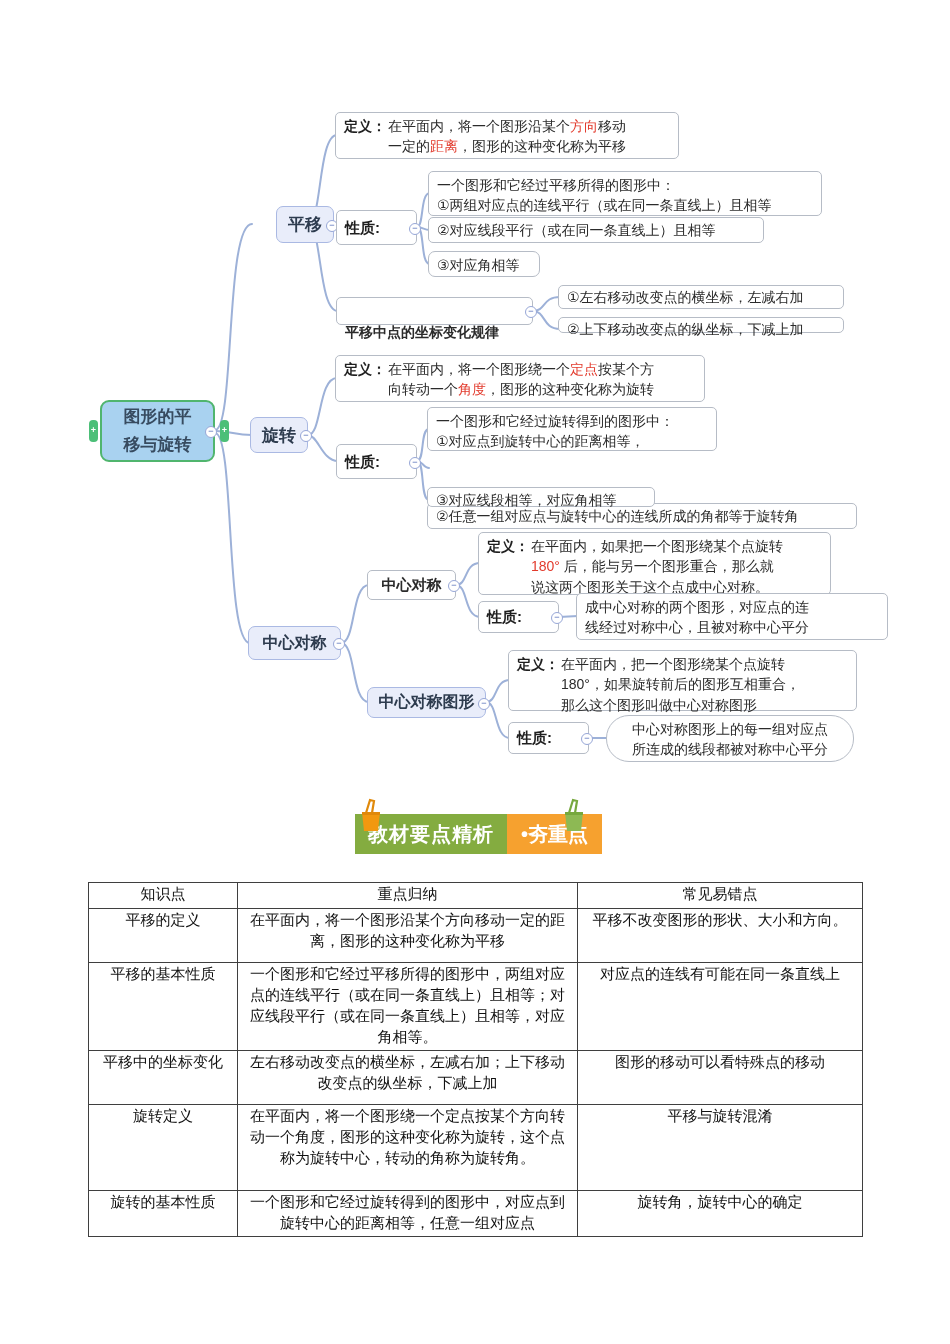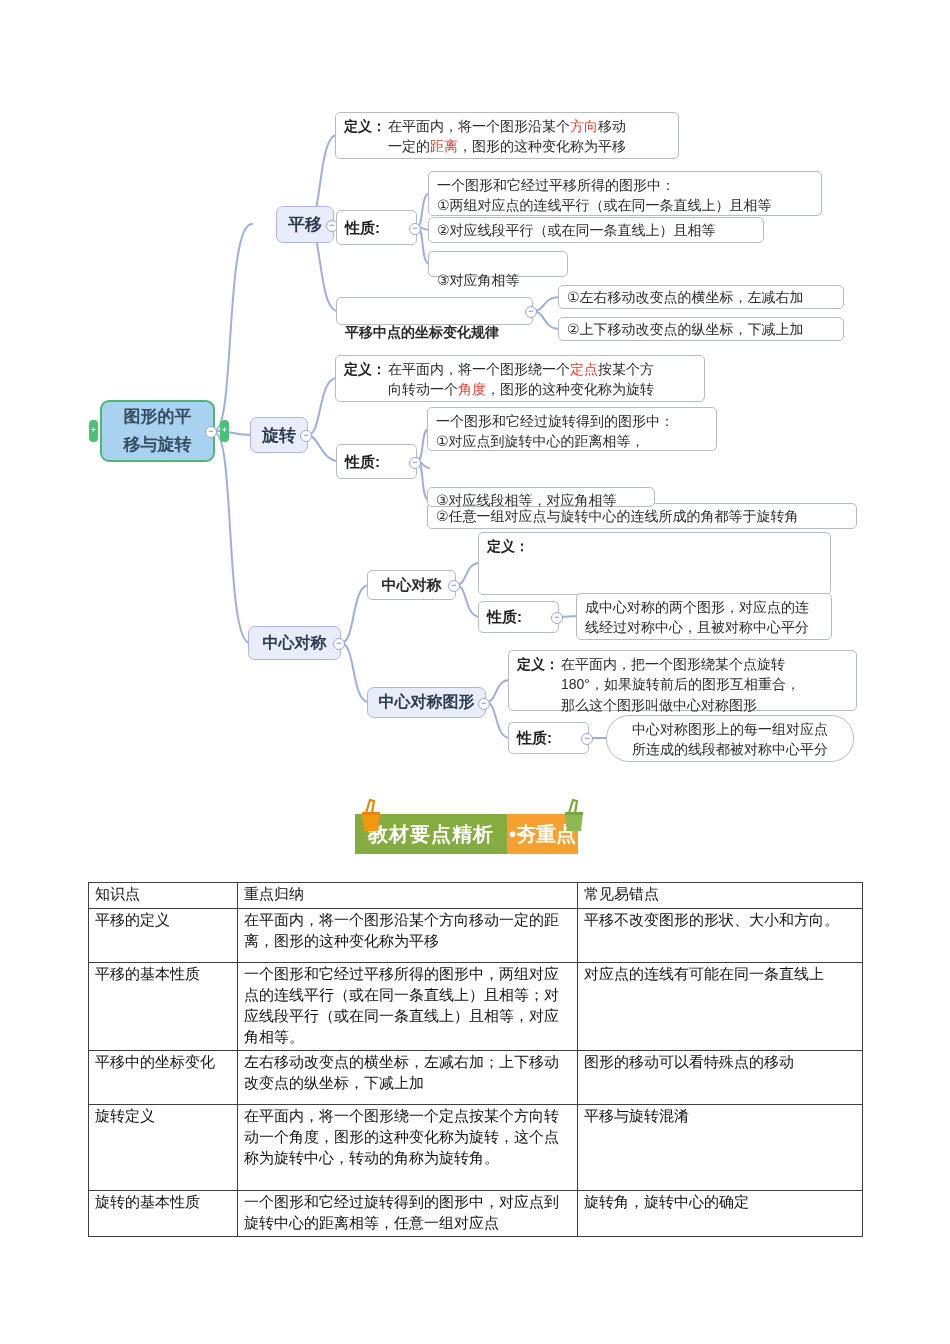--- a/index.html
+++ b/index.html
@@ -24,26 +24,26 @@
   .pill{position:absolute;width:9px;height:22px;top:50%;margin-top:-11px;border-radius:4px;
         background:#4cbf78;color:#fff;font-size:9px;line-height:21px;text-align:center;font-weight:bold;}
   .root{background:#a9d2f0;border:2px solid #50b56e;border-radius:9px;
         display:flex;align-items:center;justify-content:center;text-align:center;
         font-weight:bold;font-size:17px;line-height:1.65;color:#374b60;white-space:pre-line;}
   
   .banner{display:flex;height:40px;}
   .banner .g{background:#84ac40;color:#fff;font-weight:bold;font-size:20px;line-height:40px;
              padding:0 13px;letter-spacing:1px;}
   .banner .o{background:#f6a12f;color:#fff;font-weight:bold;font-size:20px;line-height:40px;
-             padding:0 2px;}
+             padding:0 14px;}
   
   table.ktable{border-collapse:collapse;table-layout:fixed;width:774px;
                font-family:"Liberation Serif","DejaVu Serif",serif;}
   .ktable th,.ktable td{border:1px solid #3f3f3f;padding:1px 6px 2px;vertical-align:top;
-               font-size:15px;line-height:1.4;font-weight:normal;text-align:left;color:#111;}
+               font-size:15px;line-height:1.4;font-weight:normal;text-align:center;color:#111;}
   .ktable thead th{height:22px;}
   .ktable tbody tr:nth-child(1) td{height:50px;}
   .ktable tbody tr:nth-child(2) td{height:80px;}
   .ktable tbody tr:nth-child(3) td{height:50px;margin-top:20px;}
   .ktable tbody tr:nth-child(4) td{height:82px;}
   .ktable tbody tr:nth-child(5) td{height:34px;}
 </style>
 </head>
 <body>
 
@@ -95,27 +95,27 @@
     <span style="white-space: pre-line;"><span>在平面内，将一个图形沿某个</span><span class="red">方向</span><span>移动
 一定的</span><span class="red">距离</span><span>，图形的这种变化称为平移</span></span>
   </div>
   <div class="abs wbox" style="left:336px;top:210px;width:81px;height:35px;font-size:15px;display:flex;align-items:center;">
     <span class="bold">性质:</span>
     <span class="toggle">−</span>
   </div>
   <div class="abs wbox" style="left:428px;top:171px;width:394px;height:45px;">一个图形和它经过平移所得的图形中：
 ①两组对应点的连线平行（或在同一条直线上）且相等</div>
   <div class="abs wbox" style="left:428px;top:217px;width:336px;height:26px;padding-top:2px;">②对应线段平行（或在同一条直线上）且相等</div>
-  <div class="abs wbox" style="left:428px;top:251px;width:140px;height:26px;padding-top:18px;">③对应角相等</div>
+  <div class="abs wbox" style="left:428px;top:251px;width:112px;height:26px;padding-top:3px;border-radius:7px;">③对应角相等</div>
   <div class="abs wbox" style="left:336px;top:297px;width:197px;height:28px;font-weight:bold;padding-top:4px;">
     <span>平移中点的坐标变化规律</span>
     <span class="toggle">−</span>
   </div>
   <div class="abs wbox" style="left:558px;top:285px;width:286px;height:24px;padding-top:1px;">①左右移动改变点的横坐标，左减右加</div>
-  <div class="abs wbox" style="left:558px;top:317px;width:286px;height:24px;padding-top:1px;">②上下移动改变点的纵坐标，下减上加</div>
+  <div class="abs wbox" style="left:558px;top:317px;width:286px;height:16px;padding-top:1px;">②上下移动改变点的纵坐标，下减上加</div>
 
   <div class="abs wbox defrow" style="left:335px;top:355px;width:370px;height:47px;">
     <span class="deflab">定义：</span>
     <span style="white-space: pre-line;"><span>在平面内，将一个图形绕一个</span><span class="red">定点</span><span>按某个方
 向转动一个</span><span class="red">角度</span><span>，图形的这种变化称为旋转</span></span>
   </div>
   <div class="abs mnode" style="left:250px;top:417px;width:58px;height:36px;font-size:17px;">
     <span>旋转</span>
     <span class="toggle">−</span>
   </div>
@@ -131,26 +131,29 @@
   <div class="abs mnode" style="left:248px;top:626px;width:93px;height:34px;font-size:16px;">
     <span>中心对称</span>
     <span class="toggle">−</span>
   </div>
   <div class="abs wbox" style="left:367px;top:570px;width:89px;height:30px;font-weight:bold;font-size:15px;display:flex;align-items:center;justify-content:center;white-space:nowrap;">
     <span>中心对称</span>
     <span class="toggle">−</span>
   </div>
   <div class="abs wbox defrow" style="left:478px;top:532px;width:353px;height:63px;">
     <span class="deflab">定义：</span>
+    <span style="white-space: pre-line;"><span>在平面内，如果把一个图形绕某个点旋转
+</span><span class="red">180°</span><span> 后，能与另一个图形重合，那么就
+说这两个图形关于这个点成中心对称。</span></span>
   </div>
   <div class="abs wbox" style="left:478px;top:601px;width:81px;height:32px;font-size:15px;display:flex;align-items:center;">
     <span class="bold">性质:</span>
     <span class="toggle">−</span>
   </div>
-  <div class="abs wbox" style="left:576px;top:593px;width:256px;height:47px;">成中心对称的两个图形，对应点的连
+  <div class="abs wbox" style="left:576px;top:593px;width:312px;height:47px;">成中心对称的两个图形，对应点的连
 线经过对称中心，且被对称中心平分</div>
 
   <div class="abs mnode" style="left:367px;top:687px;width:119px;height:31px;font-size:16px;">
     <span>中心对称图形</span>
     <span class="toggle">−</span>
   </div>
   <div class="abs wbox defrow" style="left:508px;top:650px;width:349px;height:61px;">
     <span class="deflab">定义：</span>
     <span style="white-space:pre-line;">在平面内，把一个图形绕某个点旋转
 180°，如果旋转前后的图形互相重合，

